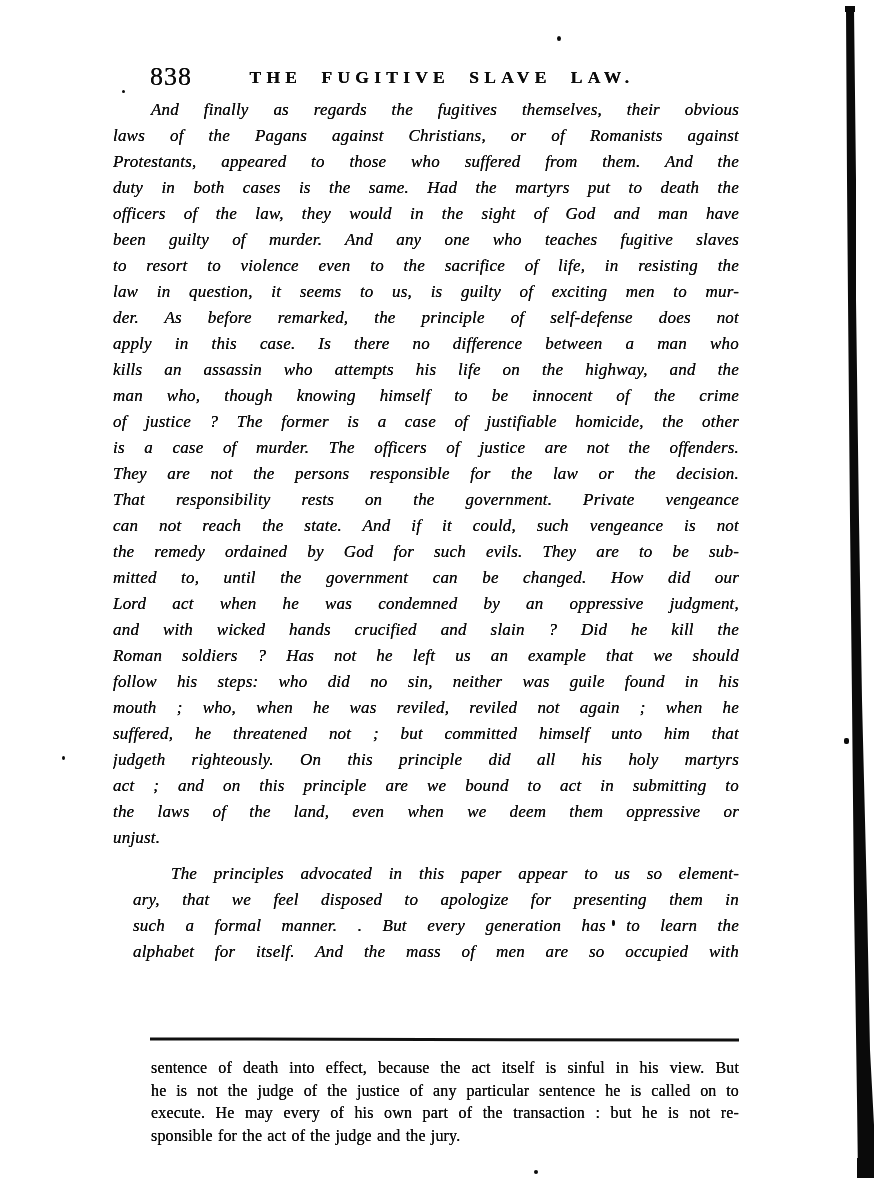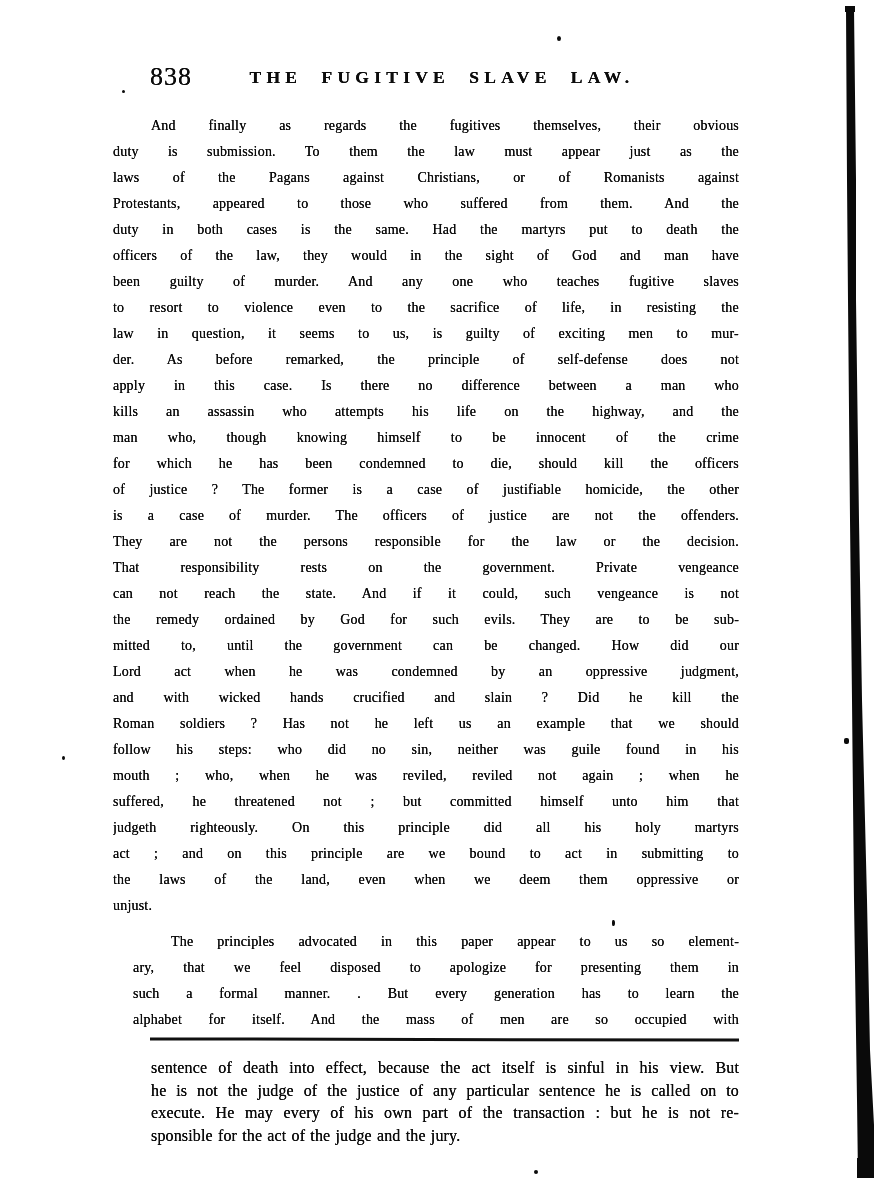--- a/index.html
+++ b/index.html
@@ -20,24 +20,25 @@
   .running-title {
     position:absolute; left:113px; top:67px; width:626px;
     margin:0; text-align:center;
     transform:translateX(16px);
     font-size:17.5px; font-weight:700;
     letter-spacing:.3em; word-spacing:.55em;
     text-shadow:0 0 .3px #000;
   }
   
   .body-text {
-    position:absolute; left:113px; top:113px; width:626px;
-    font-size:14px; line-height:26px;
+    position:absolute; left:113px; top:97px; width:626px;
+    font-size:17px; line-height:26px;
     word-spacing:1.5px; letter-spacing:.2px;
     text-shadow:0 0 .35px #000;
+    font-style:italic;
   }
   .para2 { margin-top:10px;margin-left:20px; }
   .line { text-align:justify; text-align-last:justify; height:26px; overflow:hidden; }
   .line.indent { text-indent:38px; }
   .line.endline { text-align-last:left; }
   
   .footnote-rule {
     position:absolute; left:150px; top:1038px; width:589px; height:3px;
     background:#101010; transform:rotate(.12deg);
   }
@@ -63,33 +64,31 @@
 
 <div class="page">
 
   <span class="page-number">838</span>
 
   <h1 class="running-title">THE FUGITIVE SLAVE LAW.</h1>
 
   <main class="body-text">
     <div class="para">
         <div class="line indent">And finally as regards the fugitives themselves, their obvious</div>
-        <div class="line">duty is submission.  To them the law must appear just as the</div>
         <div class="line">laws of the Pagans against Christians, or of Romanists against</div>
         <div class="line">Protestants, appeared to those who suffered from them.  And the</div>
         <div class="line">duty in both cases is the same.  Had the martyrs put to death the</div>
         <div class="line">officers of the law, they would in the sight of God and man have</div>
         <div class="line">been guilty of murder.  And any one who teaches fugitive slaves</div>
         <div class="line">to resort to violence even to the sacrifice of life, in resisting the</div>
         <div class="line">law in question, it seems to us, is guilty of exciting men to mur-</div>
         <div class="line">der.  As before remarked, the principle of self-defense does not</div>
         <div class="line">apply in this case.  Is there no difference between a man who</div>
         <div class="line">kills an assassin who attempts his life on the highway, and the</div>
         <div class="line">man who, though knowing himself to be innocent of the crime</div>
-        <div class="line">for which he has been condemned to die, should kill the officers</div>
         <div class="line">of justice ?  The former is a case of justifiable homicide, the other</div>
         <div class="line">is a case of murder.  The officers of justice are not the offenders.</div>
         <div class="line">They are not the persons responsible for the law or the decision.</div>
         <div class="line">That responsibility rests on the government.  Private vengeance</div>
         <div class="line">can not reach the state.  And if it could, such vengeance is not</div>
         <div class="line">the remedy ordained by God for such evils.  They are to be sub-</div>
         <div class="line">mitted to, until the government can be changed.  How did our</div>
         <div class="line">Lord act when he was condemned by an oppressive judgment,</div>
         <div class="line">and with wicked hands crucified and slain ?  Did he kill the</div>
         <div class="line">Roman soldiers ?  Has not he left us an example that we should</div>

